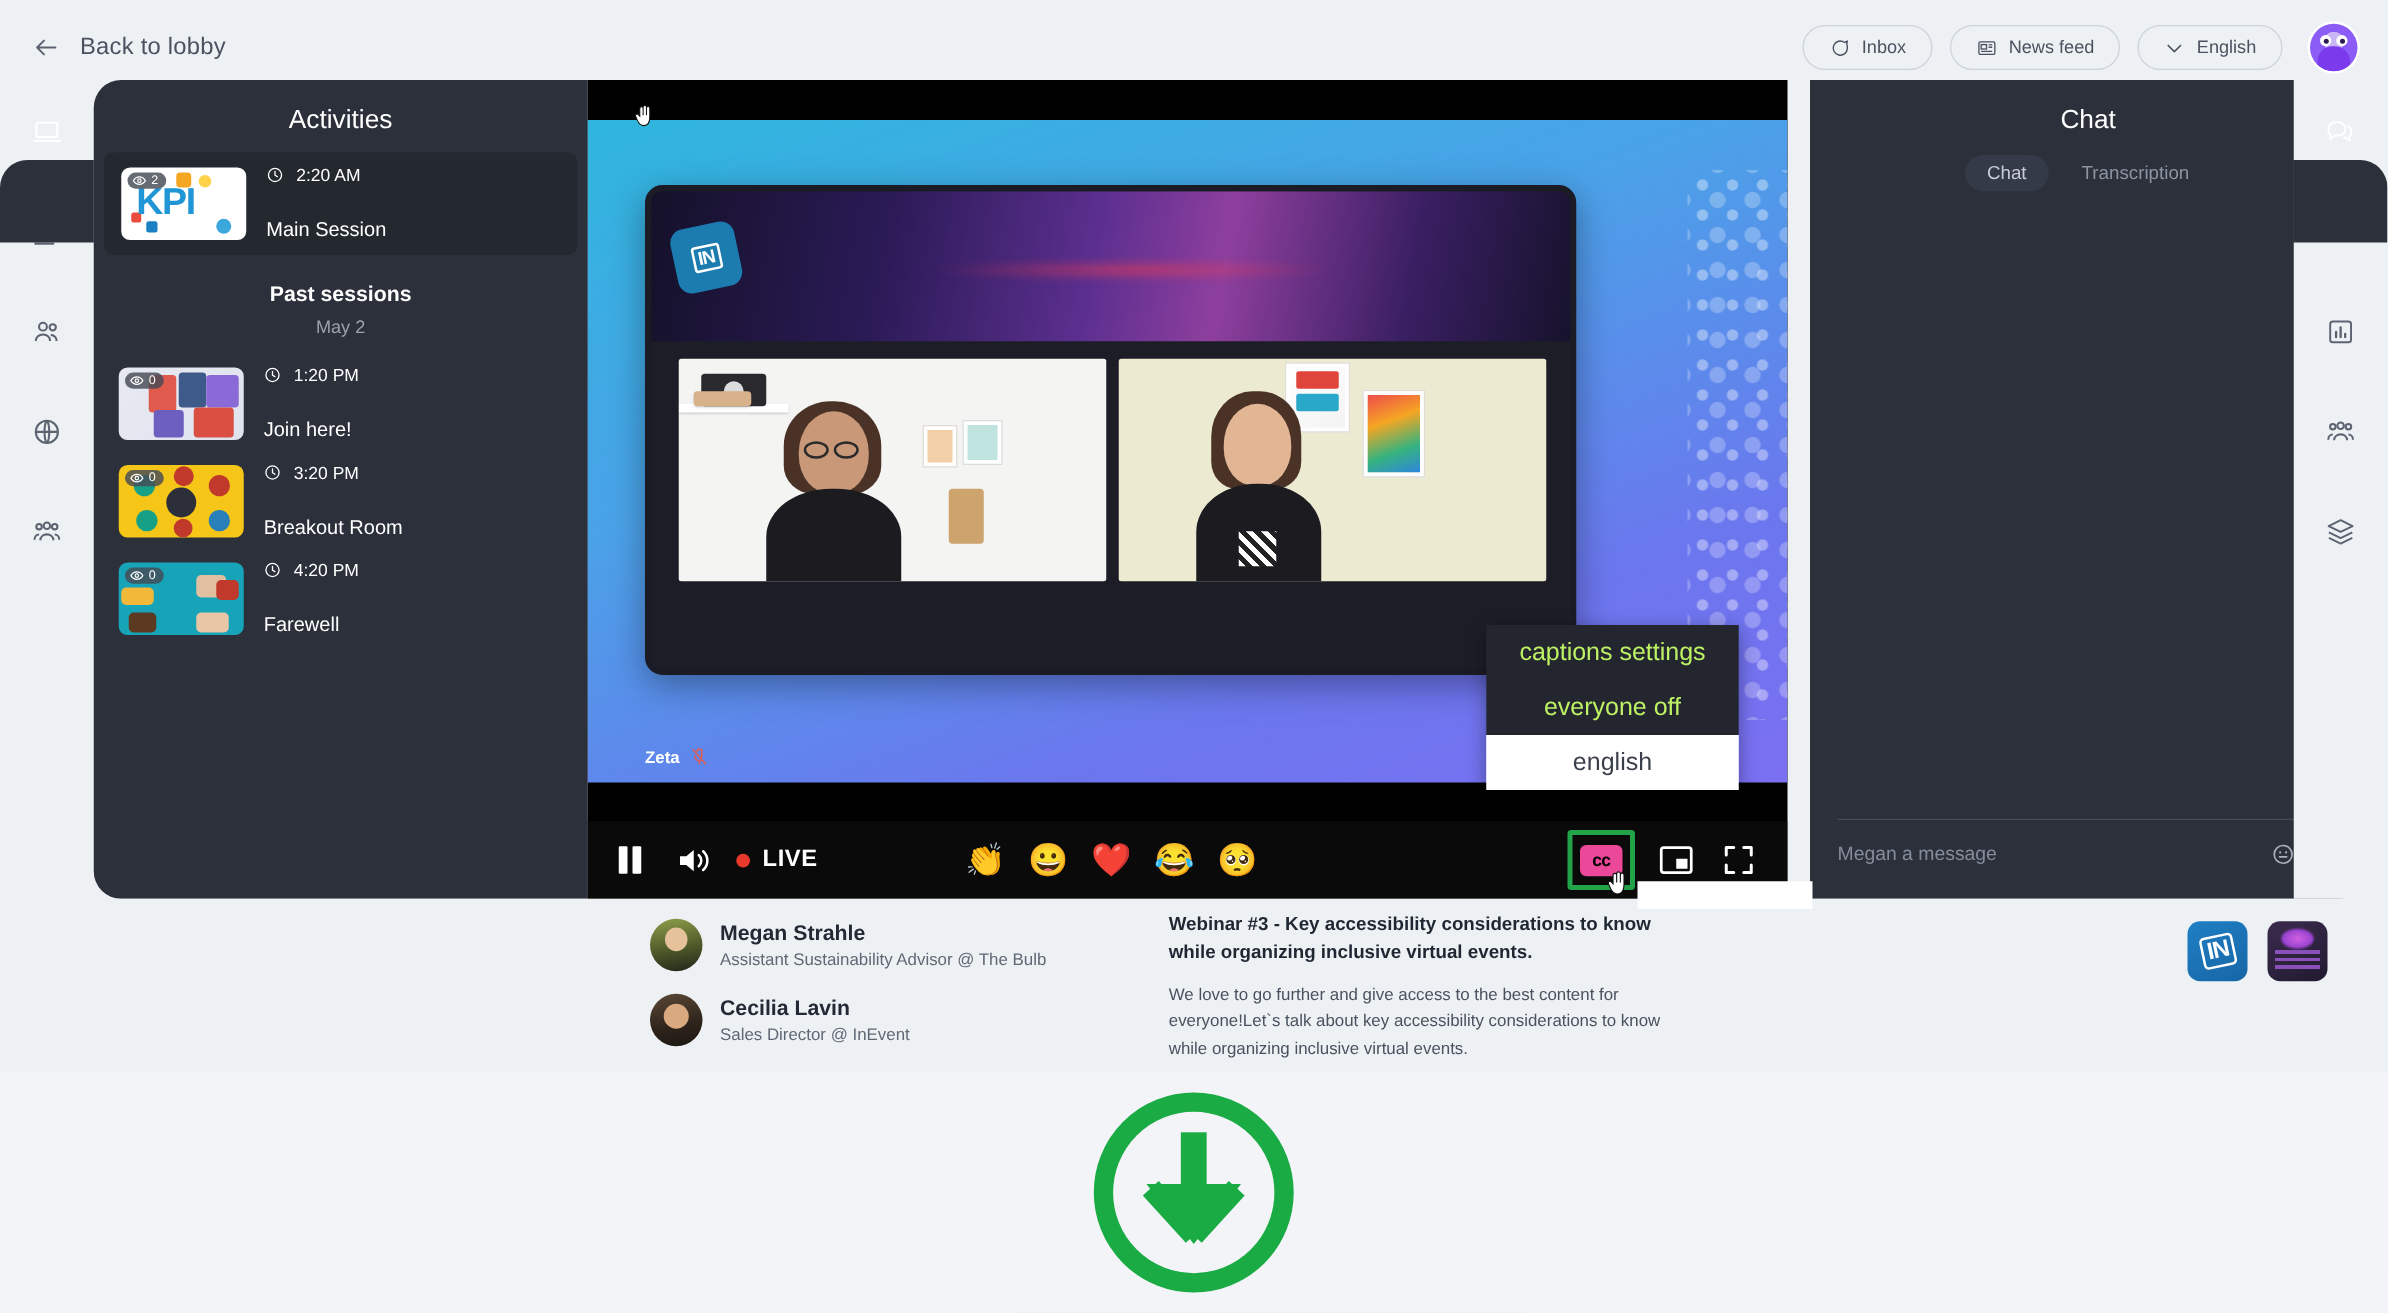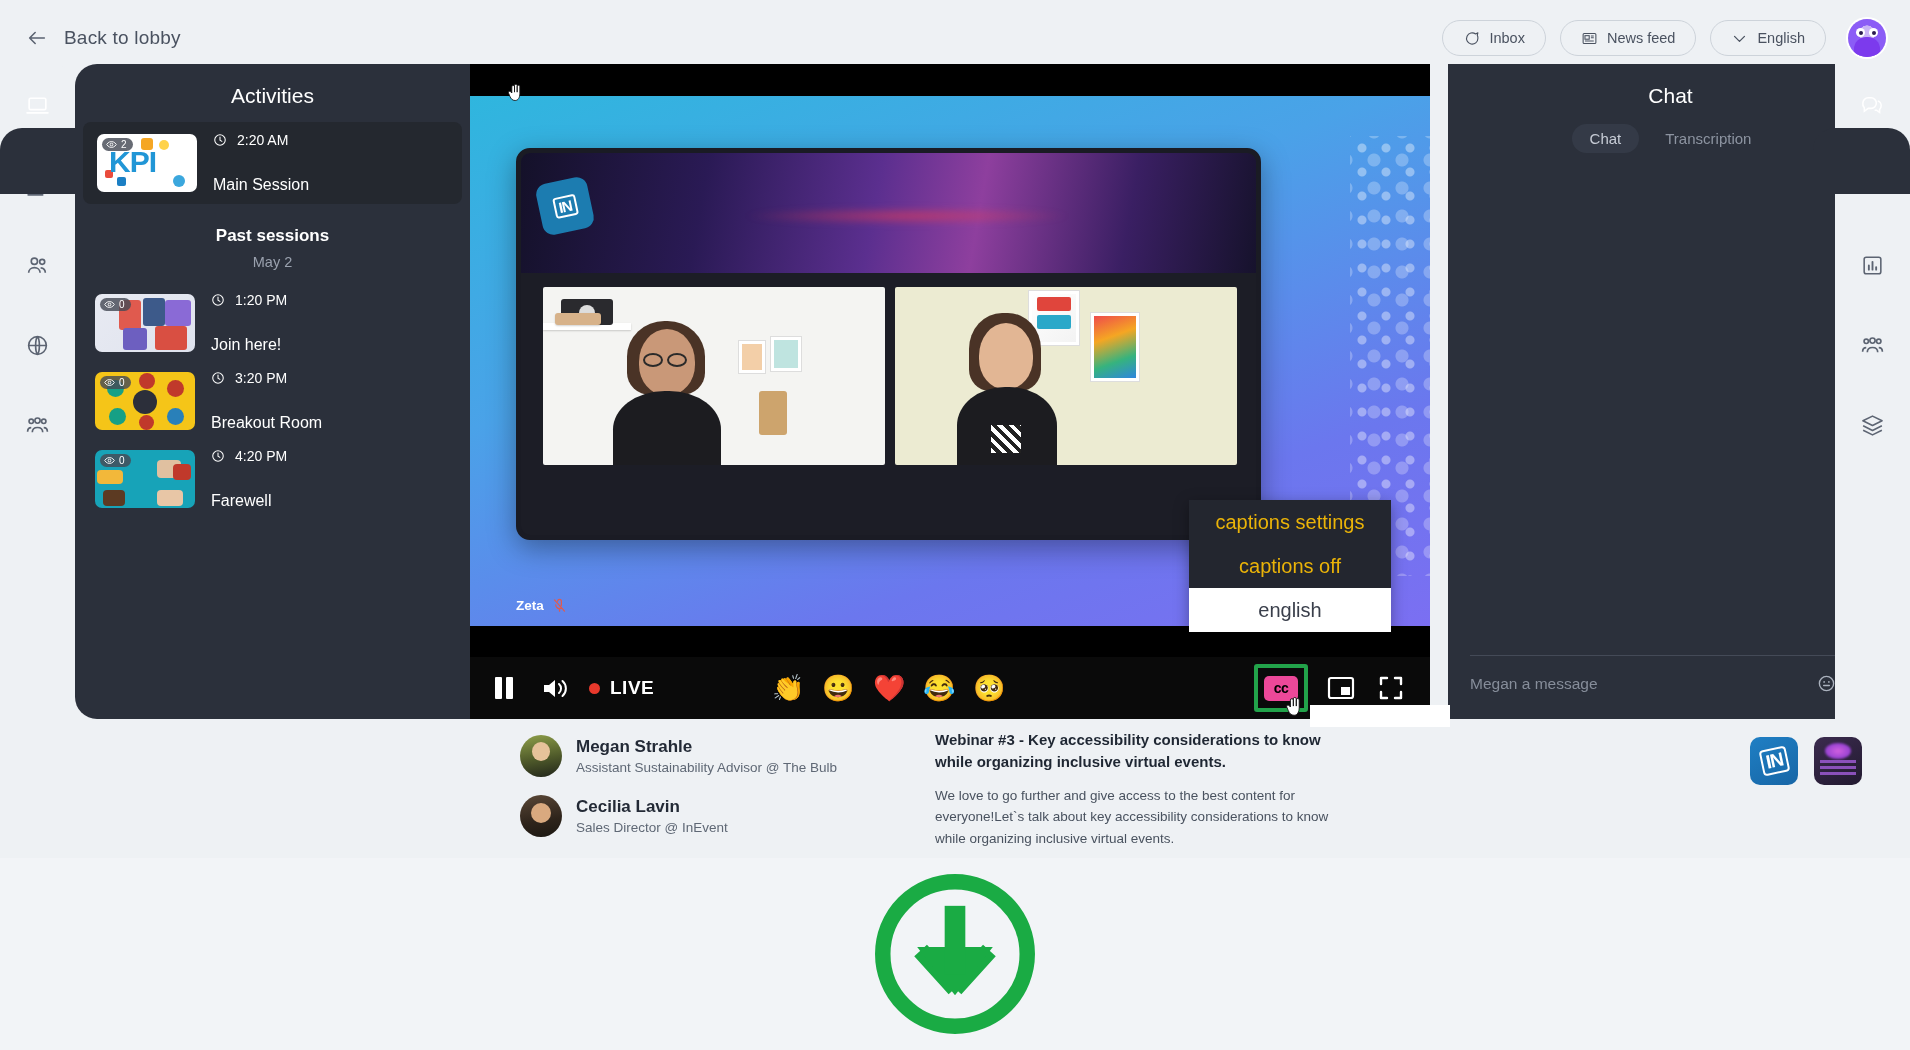--- a/index.html
+++ b/index.html
@@ -194,21 +194,21 @@
   .hand-cursor-cc { position:absolute; left: 1284px; top: 694px; width: 22px; height: 26px; z-index: 40; }
   .tooltip-strip { position:absolute; left: 1310px; top: 705px; width: 140px; height: 22px; background:#fff; z-index:39; }
 
   
   .cap-menu {
     position: absolute; left: 1189px; top: 500px; width: 202px; z-index: 50;
     box-shadow: 0 4px 14px rgba(0,0,0,.35);
   }
   .cap-item {
     height: 44px; display:flex; align-items:center; justify-content:center;
-    background:#23262f; color:#eab308; font-size: 20px; cursor:pointer;
+    background:#23262f; color:#bef264; font-size: 20px; cursor:pointer;
   }
   .cap-item.sel { background:#fff; color:#3a3f4b; }
 
   
   .chat-panel {
     position: absolute; left: 1448px; top: 64px; width: 445px; height: 655px;
     background: #2b303b; border-top-right-radius: 22px; border-bottom-right-radius: 22px;
     display:flex; flex-direction: column;
   }
   .chat-title { text-align:center; color:#fff; font-size:21px; padding: 20px 0 0; }
@@ -540,21 +540,21 @@
           <svg width="26" height="26" viewBox="0 0 26 26" fill="none" stroke="#fff" stroke-width="2.4">
             <path d="M3 9V3h6M23 9V3h-6M3 17v6h6M23 17v6h-6" stroke-linecap="round" stroke-linejoin="round"></path>
           </svg>
         </div>
       </div>
     </div>
   </div>
 
   <div class="cap-menu">
     <div class="cap-item">captions settings</div>
-    <div class="cap-item">captions off</div>
+    <div class="cap-item">everyone off</div>
     <div class="cap-item sel">english</div>
   </div>
 
   <div class="tooltip-strip"></div>
   <svg class="hand-cursor-cc" viewBox="0 0 24 26" fill="#fff" stroke="#111" stroke-width="1">
     <path d="M7 13V5.5a1.6 1.6 0 0 1 3.2 0V12V4.2a1.6 1.6 0 0 1 3.2 0V12V5.3a1.6 1.6 0 0 1 3.2 0V13.5c0 5-2 8.5-5.6 8.5-3.4 0-5-2-6.3-5l-1.7-4a1.5 1.5 0 0 1 2.5-1.6L7 13Z"></path>
   </svg>
 
   <div class="chat-panel">
     <div class="chat-title">Chat</div>

